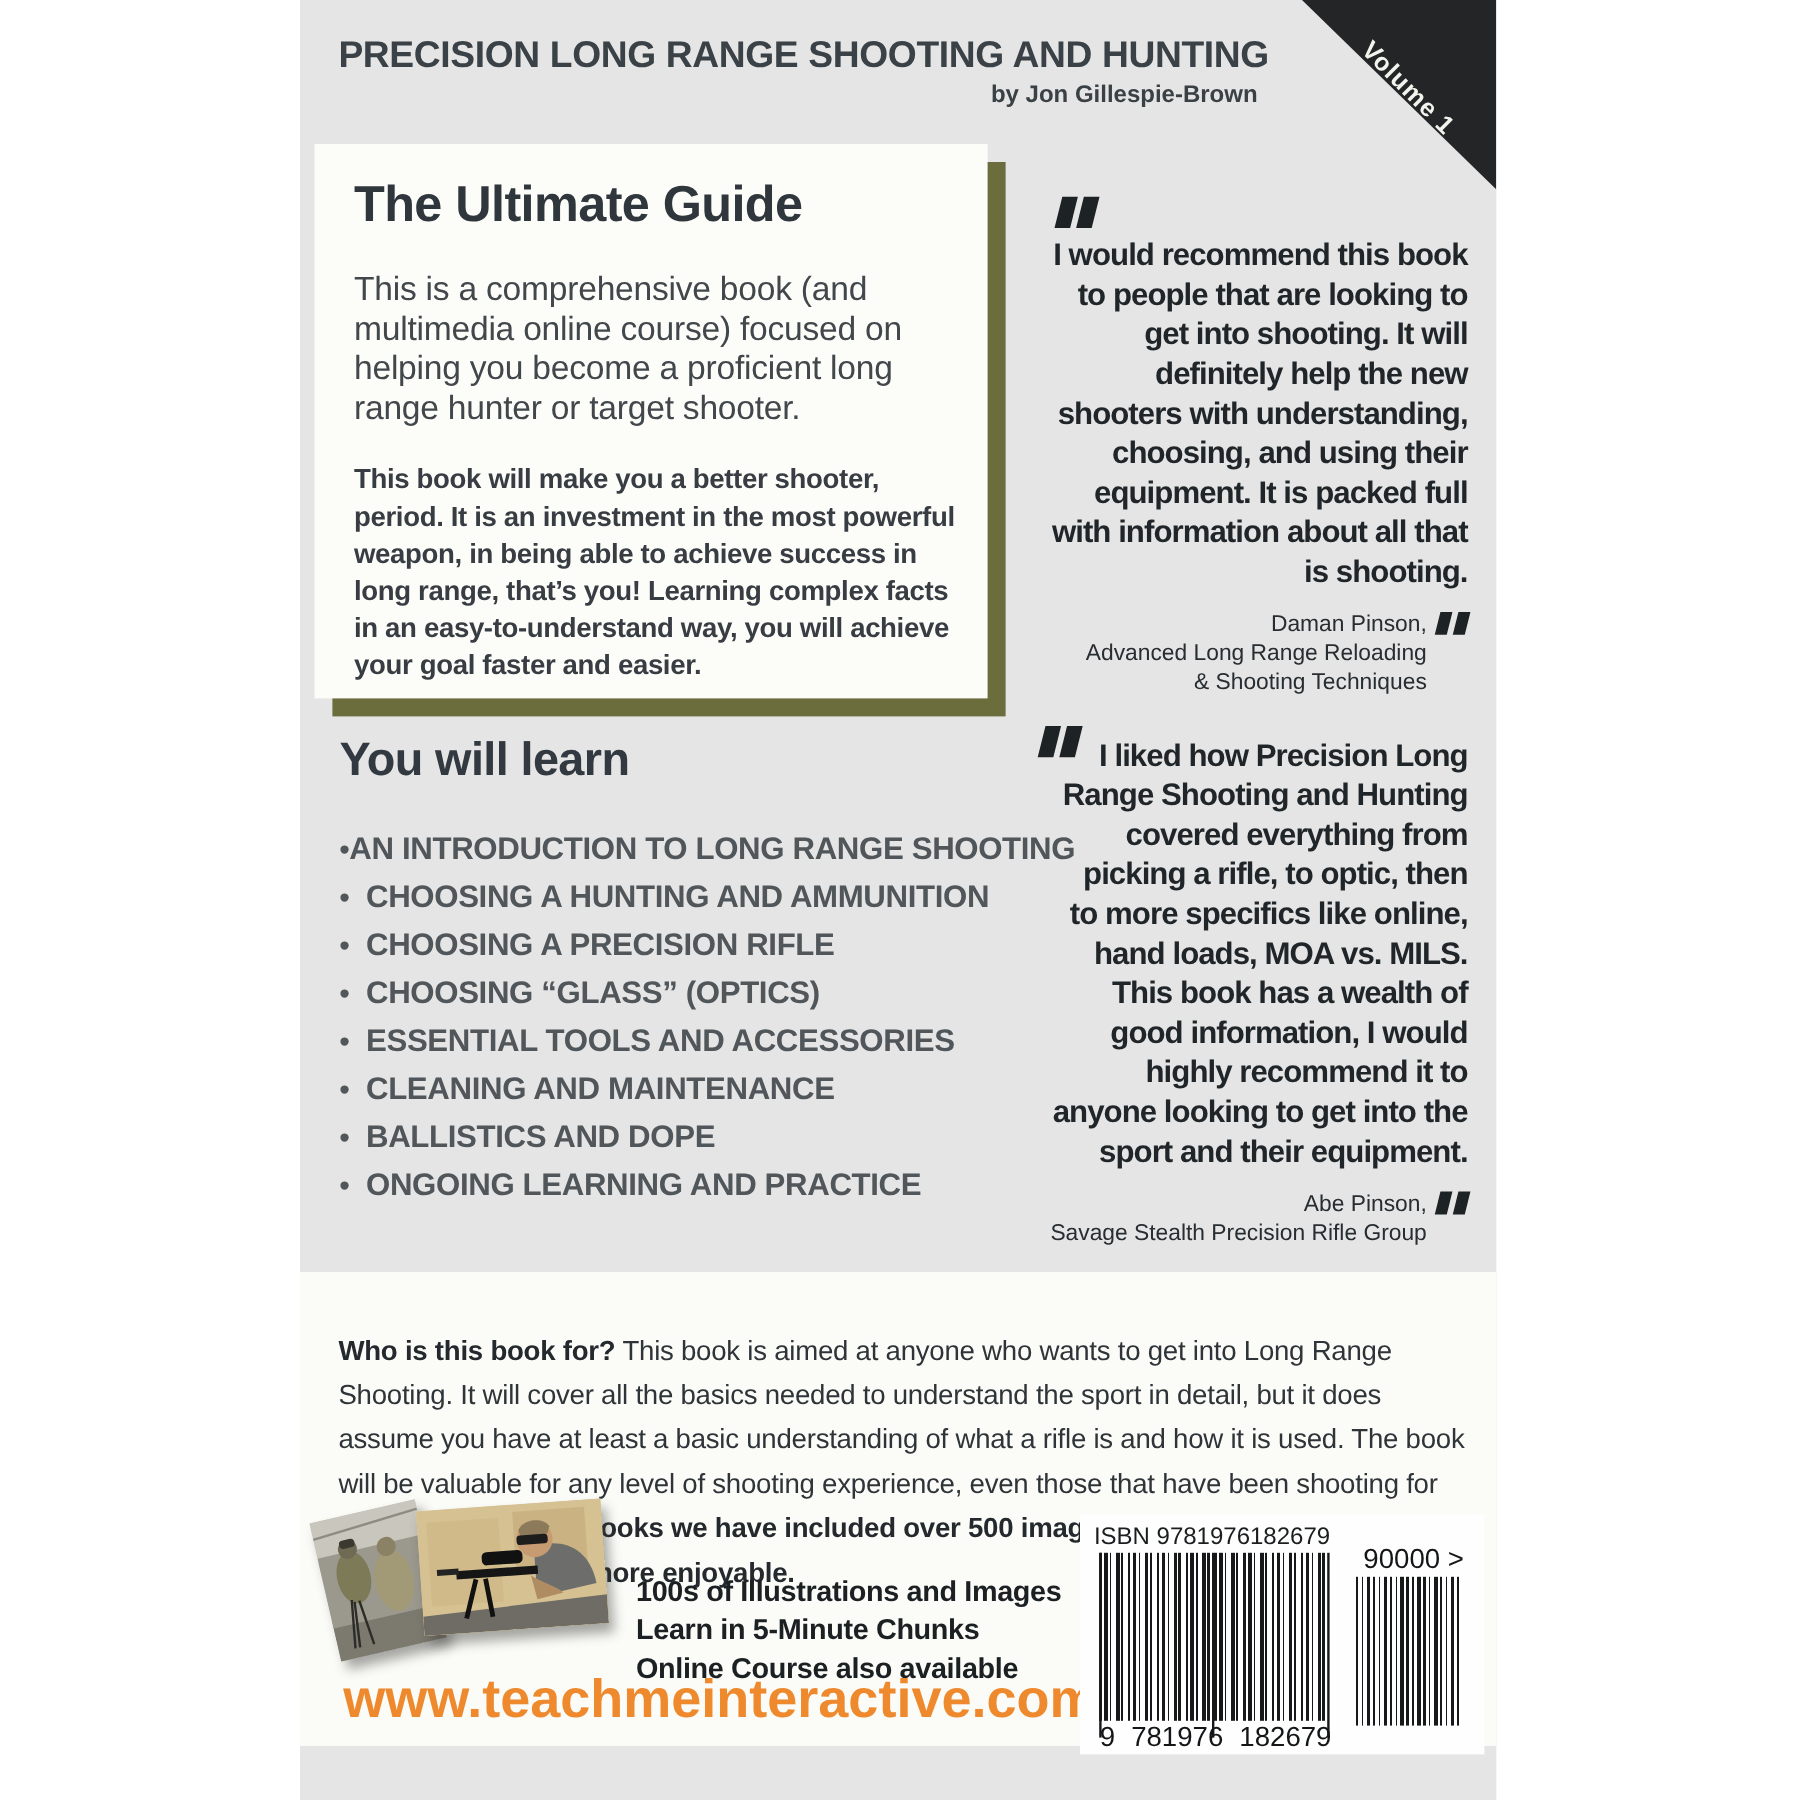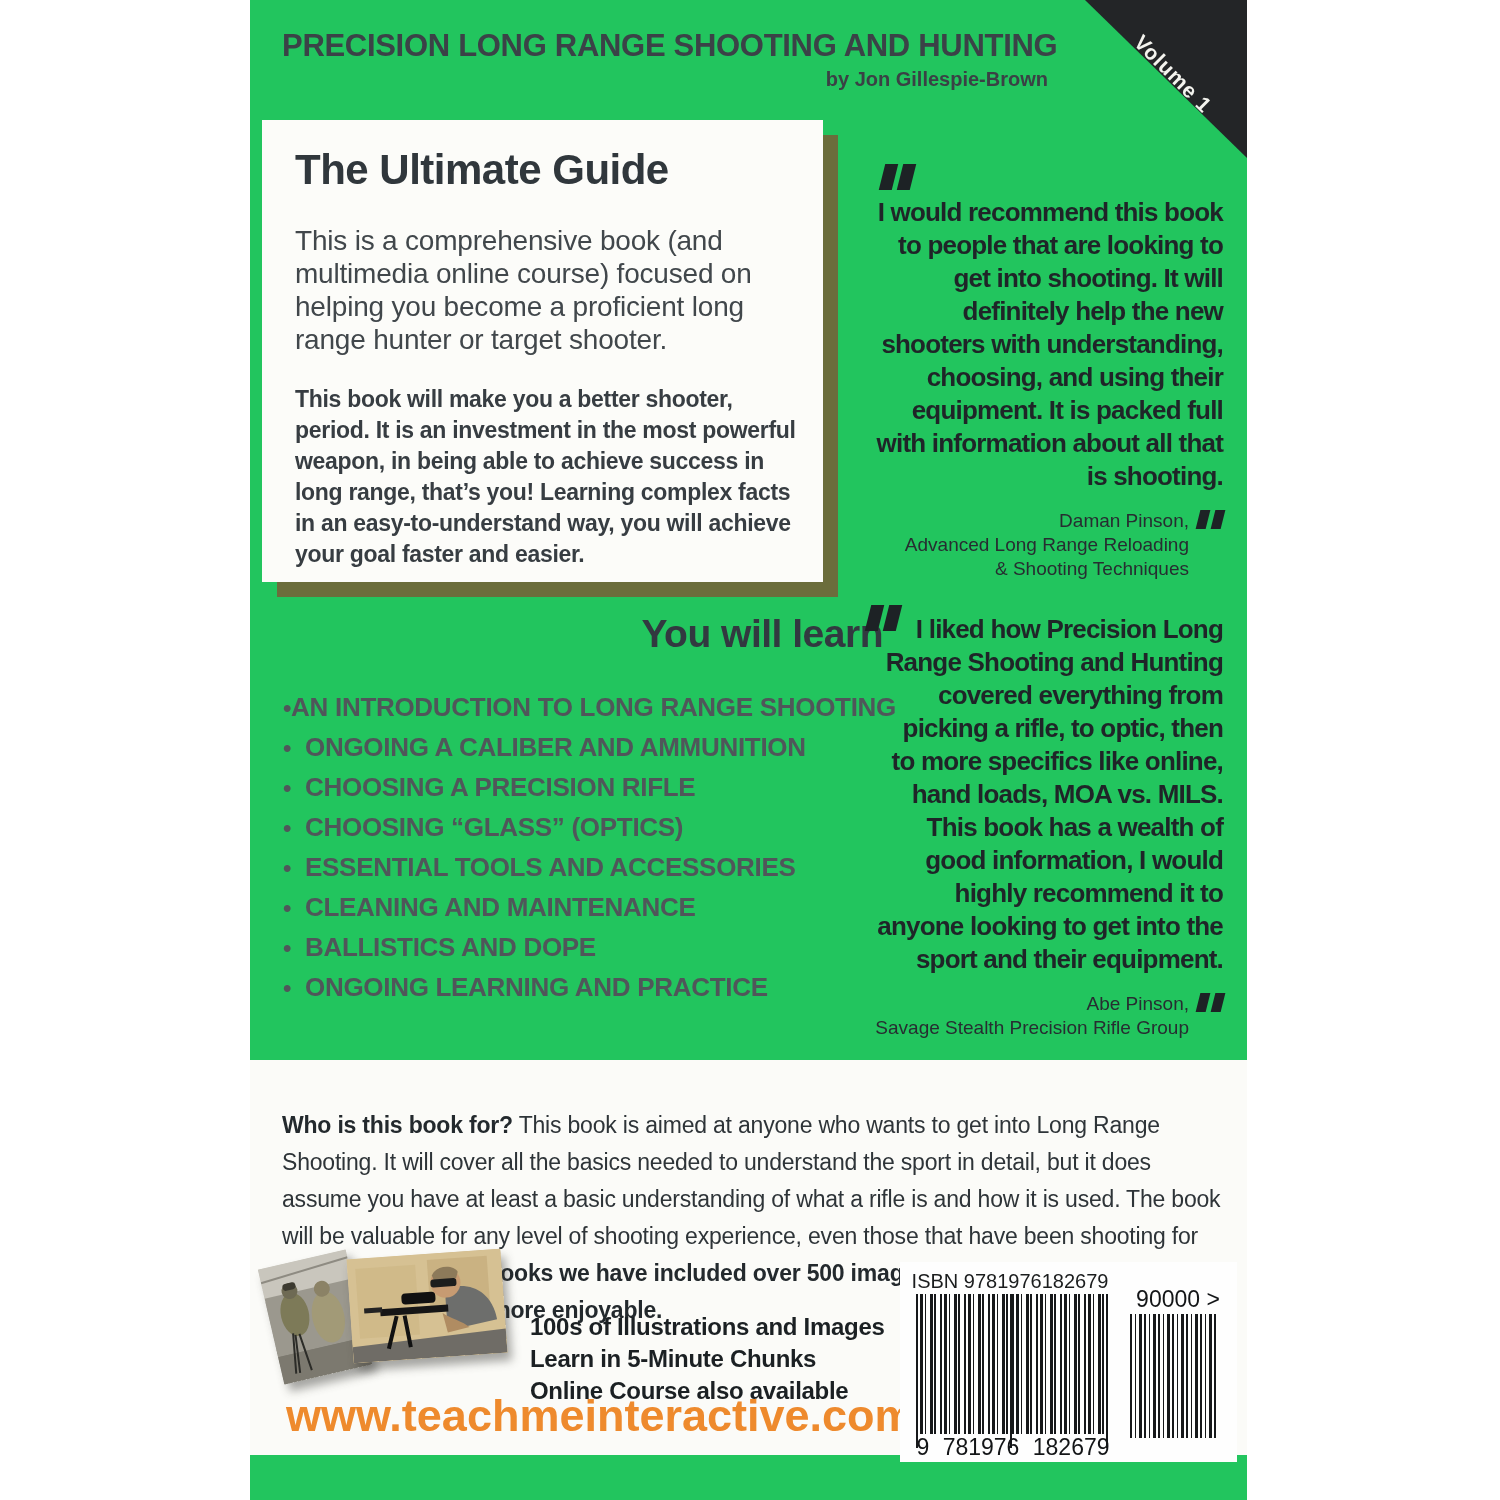--- a/index.html
+++ b/index.html
@@ -20,21 +20,21 @@
 
   
   .card{position:absolute;left:12px;top:120px;width:561px;height:462px;background:#fcfcf9;
         box-shadow:15px 15px 0 0 #6b6d3c;padding:0;}
   .card h2{margin:26px 28px 0 33px;font-size:42px;font-weight:bold;color:#30373c;letter-spacing:-0.5px;}
   .card .p1{margin:30px 26px 0 33px;font-size:28px;line-height:33px;color:#41474b;letter-spacing:-0.2px;}
   .card .p2{margin:28px 24px 0 33px;font-size:23px;line-height:31px;font-weight:bold;color:#373d42;letter-spacing:-0.3px;}
 
   
   .learn{position:absolute;left:33px;top:612px;width:600px;}
-  .learn h2{margin:0;font-size:39px;font-weight:bold;color:#323940;letter-spacing:-0.5px;text-align:right;}
+  .learn h2{margin:0;font-size:39px;font-weight:bold;color:#323940;letter-spacing:-0.5px;}
   .learn ul{list-style:none;margin:36px 0 0 0;padding:0;}
   .learn li{display:flex;align-items:baseline;height:40px;font-size:26px;font-weight:bold;
             color:#50565a;letter-spacing:-0.3px;white-space:nowrap;}
   .learn .dot{width:22px;color:#50565a;font-size:24px;}
 
   
   .quote{position:absolute;right:24px;width:380px;text-align:right;}
   .qlines div{font-size:26px;line-height:33px;font-weight:bold;color:#1f2528;
               letter-spacing:-0.8px;white-space:nowrap;}
   .qm{display:inline-flex;gap:5px;}
@@ -74,21 +74,21 @@
   .guard{position:absolute;top:32px;width:2px;height:154px;background:#16181a;}
   .digits{position:absolute;left:2px;top:172px;width:222px;text-align:center;font-size:23px;color:#131517;word-spacing:7px;}
   .supp-label{position:absolute;left:228px;top:24px;width:100px;text-align:center;font-size:23px;color:#131517;}
   .bars-supp{position:absolute;left:230px;top:52px;width:88px;height:124px;
     background:repeating-linear-gradient(90deg,#16181a 0 2px,#fefefe 2px 5px,#16181a 5px 6px,#fefefe 6px 9px,#16181a 9px 12px,#fefefe 12px 14px);}
 </style>
 </head>
 <body>
 
 <div class="canvas">
-  <div class="cover" style="background: #22c55e;">
+  <div class="cover" style="background: #e5e5e5;">
 
     <div class="title-block">
       <h1>PRECISION LONG RANGE SHOOTING AND HUNTING</h1>
       <div class="byline">by Jon Gillespie-Brown</div>
     </div>
 
     <div class="corner" style="background: rgb(35, 37, 39);">
       <span class="volume">Volume 1</span>
     </div>
 
@@ -100,21 +100,21 @@
 
     <section class="learn">
       <h2>You will learn</h2>
       <ul>
         <li>
             <span class="dot">•</span>
             <span>AN INTRODUCTION TO LONG RANGE SHOOTING</span>
           </li>
         <li>
             <span class="dot">•</span>
-            <span>ONGOING A CALIBER AND AMMUNITION</span>
+            <span>CHOOSING A HUNTING AND AMMUNITION</span>
           </li>
         <li>
             <span class="dot">•</span>
             <span>CHOOSING A PRECISION RIFLE</span>
           </li>
         <li>
             <span class="dot">•</span>
             <span>CHOOSING “GLASS” (OPTICS)</span>
           </li>
         <li>

